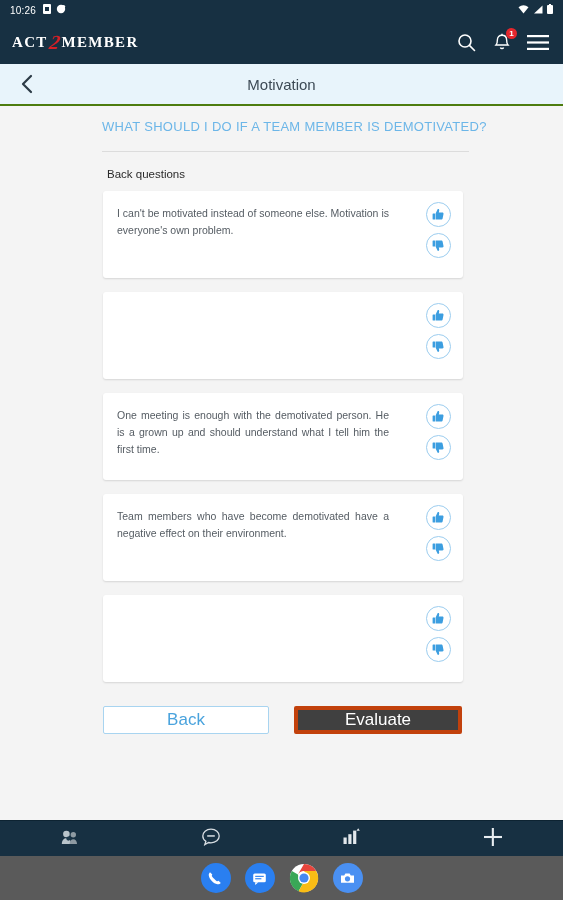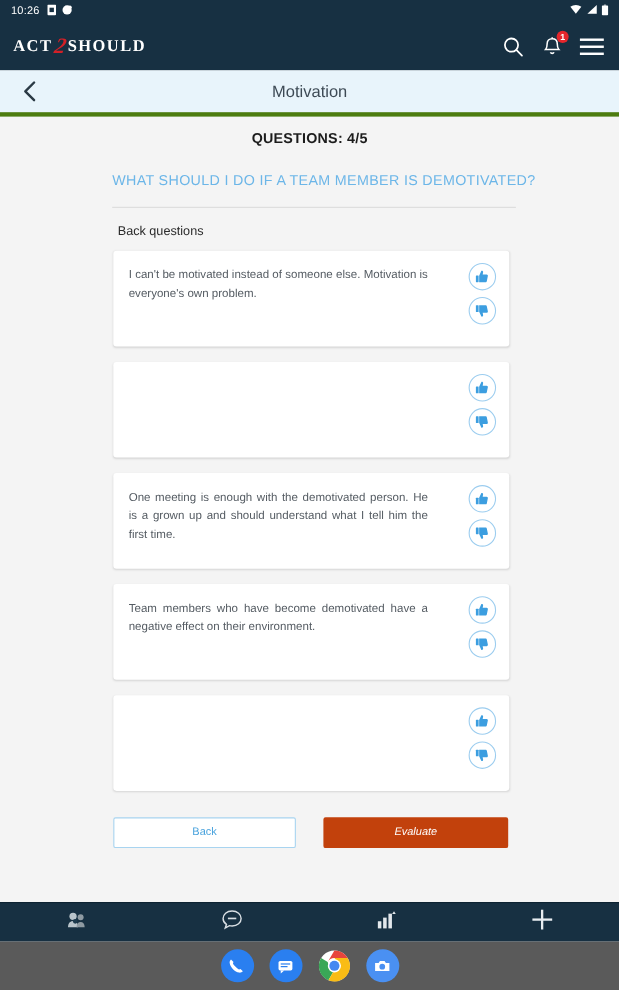--- a/index.html
+++ b/index.html
@@ -37,21 +37,21 @@
   .icon-btn { position: relative; width: 22px; height: 22px; display: flex; align-items: center; justify-content: center; cursor: pointer; }
   .badge {
     position: absolute; top: -3px; right: -4px; background: #e5262c; color: #fff;
     font-size: 8px; line-height: 11px; min-width: 11px; height: 11px;
     border-radius: 6px; text-align: center; font-weight: bold;
   }
 
   
   .subheader {
     flex: 0 0 42px; background: #e8f4fb; display: flex; align-items: center;
-    position: relative; border-bottom: 4px solid #4d7c0f;
+    position: relative; border-bottom: 2px solid #4d7c0f;
   }
   .back-chevron { position: absolute; left: 14px; width: 26px; height: 26px; display: flex; align-items: center; justify-content: center; cursor: pointer; }
   .subheader-title { width: 100%; text-align: center; font-size: 15px; color: #3d4a55; }
 
   
   .content { flex: 1 1 auto; background: #f4f4f4; overflow: hidden; padding-top: 12px; }
   .questions-counter {
     text-align: center; font-size: 13px; font-weight: bold; color: #1c1c1c;
     letter-spacing: .2px; margin-bottom: 22px;
   }
@@ -76,25 +76,25 @@
     position: absolute; right: 12px; top: 11px;
     display: flex; flex-direction: column; gap: 6px; align-items: center;
   }
   .vote-btn {
     width: 25px; height: 25px; border-radius: 50%; border: 1px solid #9ccdef;
     background: #fff; display: flex; align-items: center; justify-content: center; cursor: pointer;
   }
 
   .actions { display: flex; gap: 25px; padding: 10px 100px 0 103px; }
   .btn {
-    height: 28px; border-radius: 2px; font-size: 10px; display: flex;
+    height: 28px; border-radius: 2px; font-size: 17px; display: flex;
     align-items: center; justify-content: center; cursor: pointer;
   }
   .btn-back { flex: 0 0 166px; background: #fff; border: 1px solid #a8d4f0; color: #4aa3dd; }
-  .btn-eval { flex: 0 0 168px; background: #c2410c; border: 4px solid #c2410c; color: #ffffff; font-style: italic; }
+  .btn-eval { flex: 0 0 168px; background: #404040; border: 4px solid #c2410c; color: #ffffff; }
 
   
   .bottomnav {
     flex: 0 0 36px; background: #173042; display: flex; align-items: center;
     border-top: 1px solid #0d2332;
   }
   .bottomnav .nav-item { flex: 1; display: flex; align-items: center; justify-content: center; cursor: pointer; }
 
   
   .dock {
@@ -144,21 +144,21 @@
             <rect x="0" y="1" width="6" height="9" rx="1" fill="#fff"></rect>
           </svg>
       </span>
     </span>
   </div>
 
   <div class="appbar">
     <div class="logo">
       <span class="logo-text">ACT</span>
       <span class="logo-two">2</span>
-      <span class="logo-text">SHOULD</span>
+      <span class="logo-text">MEMBER</span>
     </div>
     <div class="appbar-actions">
       <div class="icon-btn">
         <svg width="19" height="19" viewBox="0 0 19 19">
             <circle cx="8" cy="8" r="6" fill="none" stroke="#fff" stroke-width="1.6"></circle>
             <line x1="12.4" y1="12.4" x2="17.5" y2="17.5" stroke="#fff" stroke-width="1.6" stroke-linecap="round"></line>
           </svg>
       </div>
       <div class="icon-btn">
         <svg width="18" height="19" viewBox="0 0 18 19">
@@ -182,21 +182,20 @@
     <div class="back-chevron">
       <svg width="14" height="20" viewBox="0 0 14 20">
           <polyline points="11,2 3,10 11,18" fill="none" stroke="#2b3a45" stroke-width="2.2" stroke-linecap="round" stroke-linejoin="round"></polyline>
         </svg>
     </div>
     <div class="subheader-title">Motivation</div>
   </div>
 
   <div class="content">
 
-    <div class="questions-counter">QUESTIONS: 4/5</div>
 
     <div class="quiz-title">WHAT SHOULD I DO IF A TEAM MEMBER IS DEMOTIVATED?</div>
 
     <div class="divider"></div>
 
     <div class="section-label">Back questions</div>
 
     <div class="cards">
 
       <div class="card">

